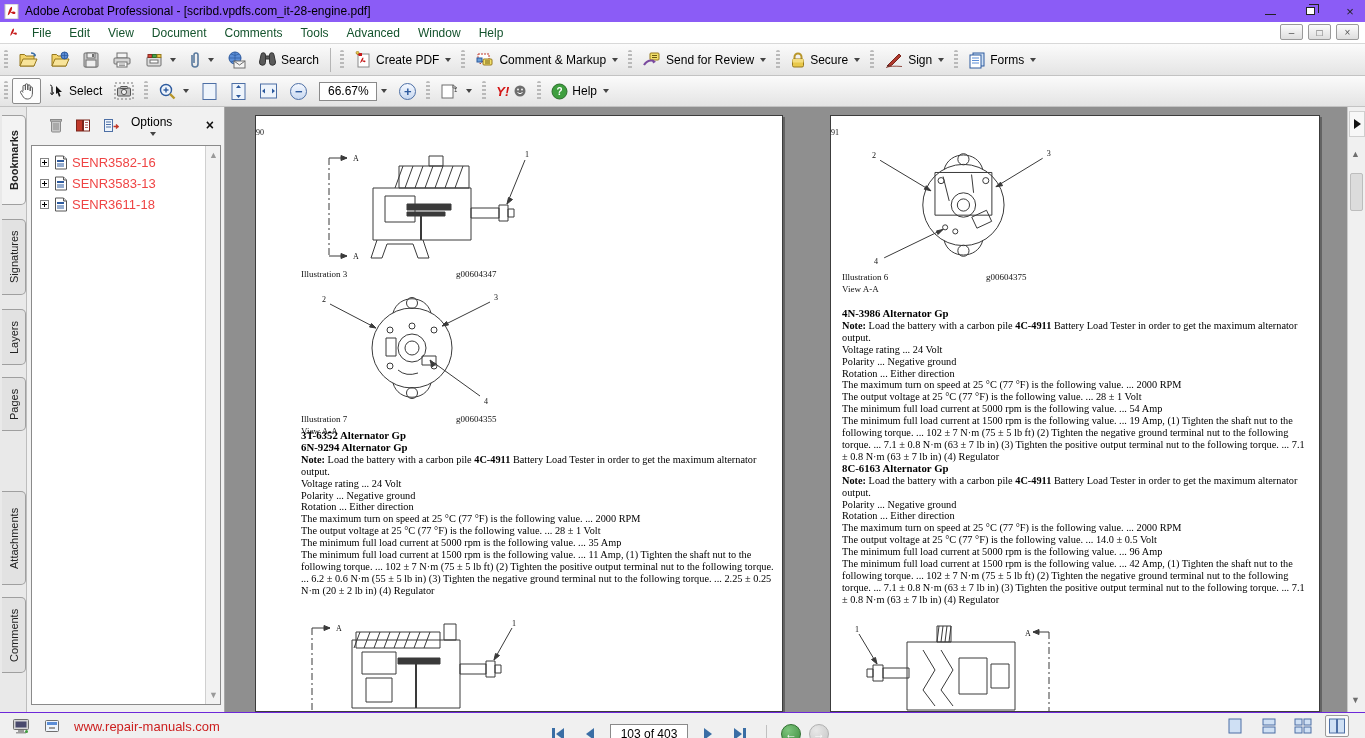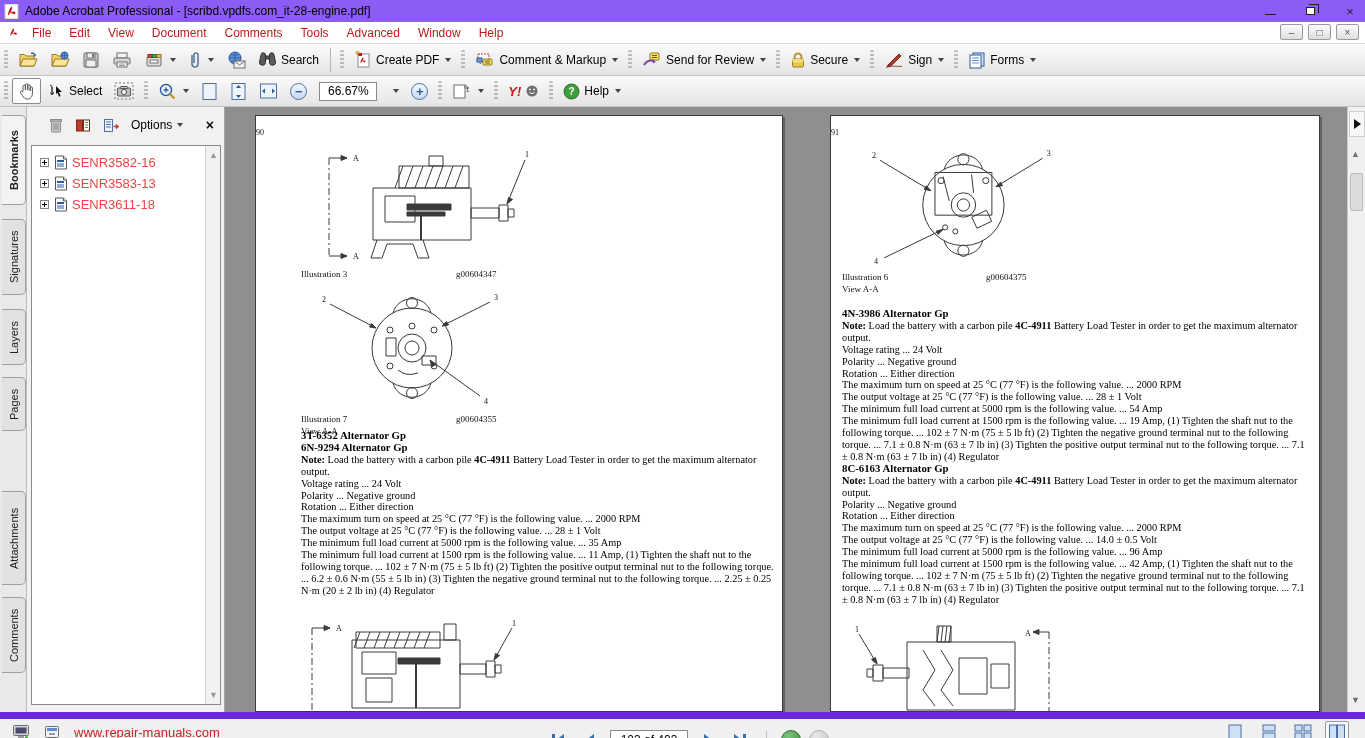--- a/index.html
+++ b/index.html
@@ -9,21 +9,21 @@
   .titlebar { position:absolute; left:0; top:0; width:1365px; height:22px; background:#8b5cf6; display:flex; align-items:center; padding-left:4px; }
   .titlebar .title { font-size:12px; color:#000; margin-left:6px; }
   .winctl { position:absolute; right:8px; top:0; height:22px; display:flex; align-items:center; gap:26px; }
   .wbtn { width:14px; height:12px; display:flex; align-items:center; justify-content:center; color:#222; font-size:13px; cursor:default; }
   .wbtn.min span { display:block; width:11px; border-bottom:1px solid #222; margin-top:6px; }
   .wbtn.restore span { display:block; width:9px; height:8px; border:1px solid #222; position:relative; background:#fff; }
   .wbtn.restore span:before { content:""; position:absolute; left:2px; top:-4px; width:9px; height:8px; border:1px solid #222; border-left:none; border-bottom:none; }
 
   
   .menubar { position:absolute; left:0; top:22px; width:1365px; height:22px; background:#ffffff; display:flex; align-items:center; padding-left:4px; border-bottom:1px solid #d8d8d8; }
-  .menu-item { font-size:12px; color:#b91c1c; padding:3px 9px; cursor:default; }
+  .menu-item { font-size:12px; color:#14532d; padding:3px 9px; cursor:default; }
   .mdictl { position:absolute; right:6px; top:24px; display:flex; gap:5px; }
   .mbtn { width:23px; height:16px; background:linear-gradient(#fcfcfc,#dedede); border:1px solid #9a9a9a; border-radius:2px; font-size:10px; color:#555; display:flex; align-items:center; justify-content:center; }
 
   
   .toolbar { position:absolute; left:0; width:1365px; background:linear-gradient(#fbfbfb,#e4e4e4); border-bottom:1px solid #c3c3c3; display:flex; align-items:center; }
   .tb1 { top:44px; height:32px; }
   .tb2 { top:76px; height:31px; }
   .grip { width:4px; height:20px; margin:0 4px; background:repeating-linear-gradient(to bottom,#b9b9b9 0 2px,transparent 2px 4px); border-radius:2px; }
   .vsep { width:1px; height:24px; background:#b5b5b5; margin:0 5px; }
   .tb-btn { display:flex; align-items:center; gap:4px; padding:3px 5px; border:1px solid transparent; border-radius:2px; font-size:12px; color:#000; cursor:default; }
@@ -36,21 +36,21 @@
   .main { position:absolute; left:0; top:107px; width:1365px; height:605px; background:#8f8f8f; overflow:hidden; }
 
   
   .tabstrip { position:absolute; left:0; top:0; width:27px; height:605px; background:#e9e9e9; border-right:1px solid #bdbdbd; }
   .vtab { position:absolute; left:2px; width:24px; border:1px solid #9f9f9f; border-right:none; border-radius:5px 0 0 5px; background:#e2e2e2; display:flex; align-items:center; justify-content:center; font-size:11px; color:#222; writing-mode:vertical-rl; transform:rotate(180deg); cursor:default; }
   .vtab.active { background:#f3f3f3; font-weight:bold; }
 
   
   .panel { position:absolute; left:27px; top:0; width:198px; height:605px; background:#f1f1f1; border-right:1px solid #a8a8a8; }
   .panel-header { position:absolute; left:0; top:0; width:100%; height:36px; display:flex; align-items:center; gap:12px; padding:0 10px 0 22px; }
-  .ph-label { font-size:12px; display:flex; align-items:center; gap:3px; }
+  .ph-label { font-size:12px; display:flex; align-items:center; gap:3px;flex-direction:column; }
   .panel-close { margin-left:auto; font-size:14px; font-weight:bold; color:#111; }
   .panel-list { position:absolute; left:4px; top:38px; width:190px; height:560px; background:#fff; border:1px solid #8a8a8a; overflow:hidden; }
   .bm-row { display:flex; align-items:center; gap:5px; padding:3px 2px 3px 8px; font-size:13px; color:#ef4444; }
   .plusbox { width:9px; height:9px; border:1px solid #848484; background:#fff; position:relative; flex:0 0 auto; }
   .plusbox:before { content:""; position:absolute; left:1px; top:3px; width:5px; height:1px; background:#000; }
   .plusbox:after { content:""; position:absolute; left:3px; top:1px; width:1px; height:5px; background:#000; }
   .pscroll { position:absolute; right:0; top:0; width:15px; height:100%; background:#f2f2f2; border-left:1px solid #d0d0d0; }
   .chev { position:absolute; left:3px; font-size:9px; color:#9a9a9a; }
 
   
@@ -66,21 +66,21 @@
   .fig line, .fig path, .fig rect, .fig circle, .fig polyline, .fig polygon { vector-effect:non-scaling-stroke; }
   .fig text { font-family:"Liberation Serif", serif; font-size:8px; fill:#111; }
 
   
   .vscroll { position:absolute; right:0; top:0; width:18px; height:605px; background:#f0f0f0; border-left:1px solid #c9c9c9; }
   .pane-toggle { position:absolute; left:1px; top:4px; width:16px; height:26px; background:#f7f7f7; border:1px solid #cfcfcf; display:flex; align-items:center; justify-content:center; }
   .tri-right { width:0; height:0; border-top:5px solid transparent; border-bottom:5px solid transparent; border-left:7px solid #111; }
   .sb-thumb { position:absolute; left:2px; top:66px; width:13px; height:38px; background:#dcdcdc; border:1px solid #bdbdbd; border-radius:2px; }
 
   
-  .statusbar { position:absolute; left:0; top:712px; width:1365px; height:26px; background:#f0f0f0; border-top:7px solid #6d28d9; }
+  .statusbar { position:absolute; left:0; top:712px; width:1365px; height:26px; background:#f0f0f0; border-top:1px solid #6d28d9; }
   .sb-left { position:absolute; left:12px; top:0; height:26px; display:flex; align-items:center; gap:14px; }
   .sb-url { color:#cc2020; font-size:13px; }
   .navcluster { position:absolute; left:546px; top:0; height:41px; display:flex; align-items:center; gap:8px; }
   .navbtn { width:24px; height:20px; display:flex; align-items:center; justify-content:center; }
   .pagebox { width:78px; height:19px; background:#fff; border:1px solid #8a8a8a; font-size:12px; display:flex; align-items:center; justify-content:center; }
   .histbtn { width:20px; height:20px; border-radius:50%; display:flex; align-items:center; justify-content:center; color:#fff; font-size:12px; font-weight:bold; }
   .hist-back { background:radial-gradient(circle at 35% 30%, #7cc47c, #3e8e3e); border:1px solid #2f6f2f; }
   .hist-fwd { background:radial-gradient(circle at 35% 30%, #e8e8e8, #c6c6c6); border:1px solid #b0b0b0; color:#fff; }
   .viewmodes { position:absolute; right:16px; top:0; height:26px; display:flex; align-items:center; gap:10px; }
   .vmbtn { width:24px; height:22px; display:flex; align-items:center; justify-content:center; border:1px solid transparent; }
@@ -314,21 +314,21 @@
   </div>
   <div class="tb-btn">
     <span class="icon"><svg width="19" height="19" viewBox="0 0 19 19">
           <rect x="1.5" y="2" width="16" height="14" fill="#eef4fb" stroke="#4d6fa5"></rect>
           <path d="M3 9 l3 -2.5 v5 Z M16 9 l-3 -2.5 v5 Z" fill="#2d5a9e"></path>
         </svg></span>
   </div>
   <div class="tb-btn">
     <span class="roundbtn">−</span>
   </div>
-  <div class="tb-btn" style="gap:12px;">
+  <div class="tb-btn" style="gap:0;">
     <span class="zoombox">66.67%</span>
     <span class="caret" style="margin-left:4px;"></span>
   </div>
   <div class="tb-btn">
     <span class="roundbtn">+</span>
   </div>
   <div class="grip"></div>
   <div class="tb-btn">
     <span class="icon"><svg width="20" height="19" viewBox="0 0 20 19">
           <rect x="2" y="3" width="11" height="13" fill="#fff" stroke="#6e6e6e"></rect>

